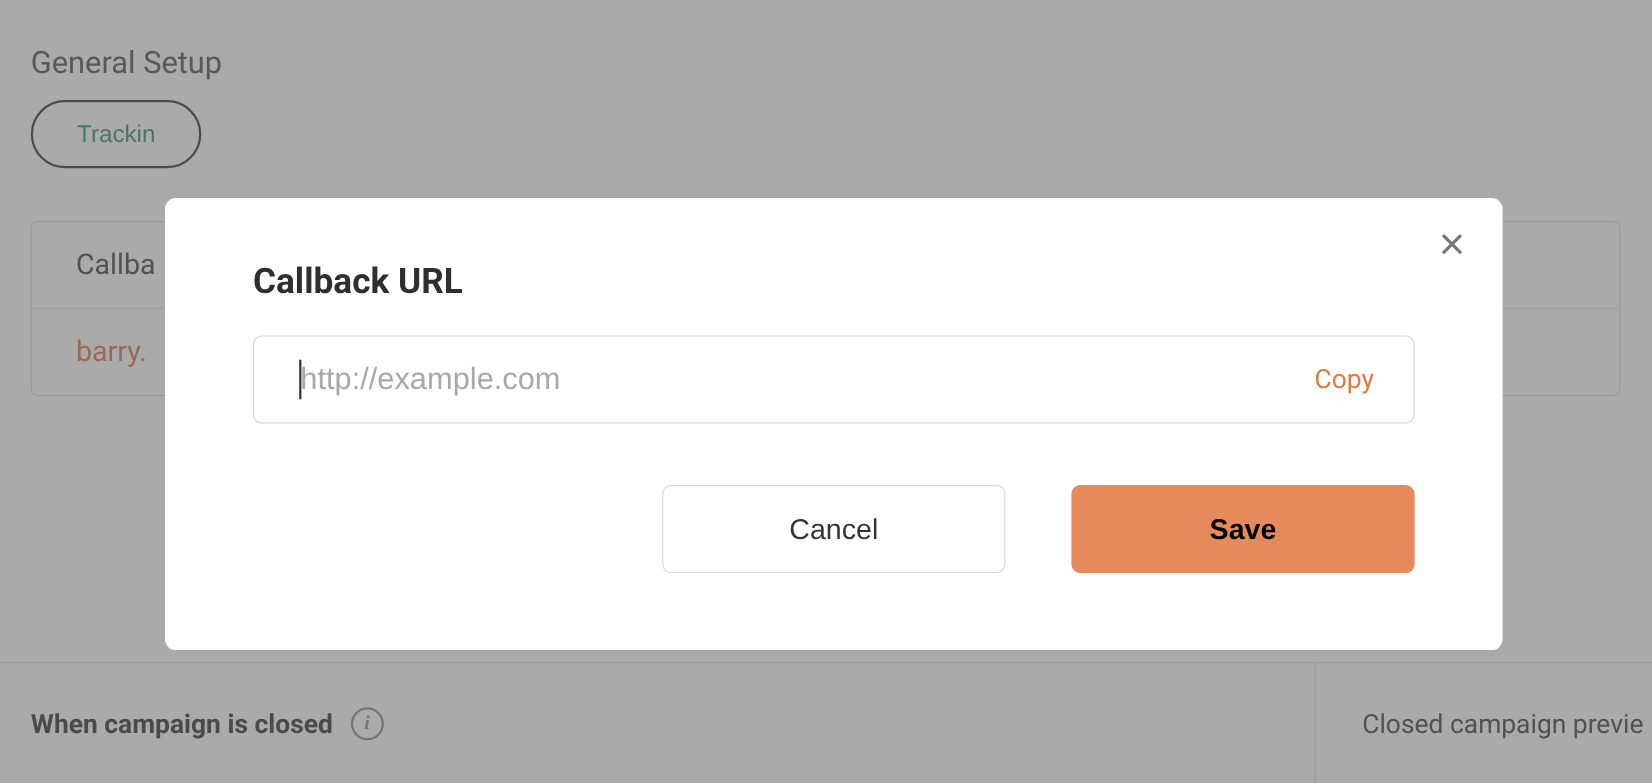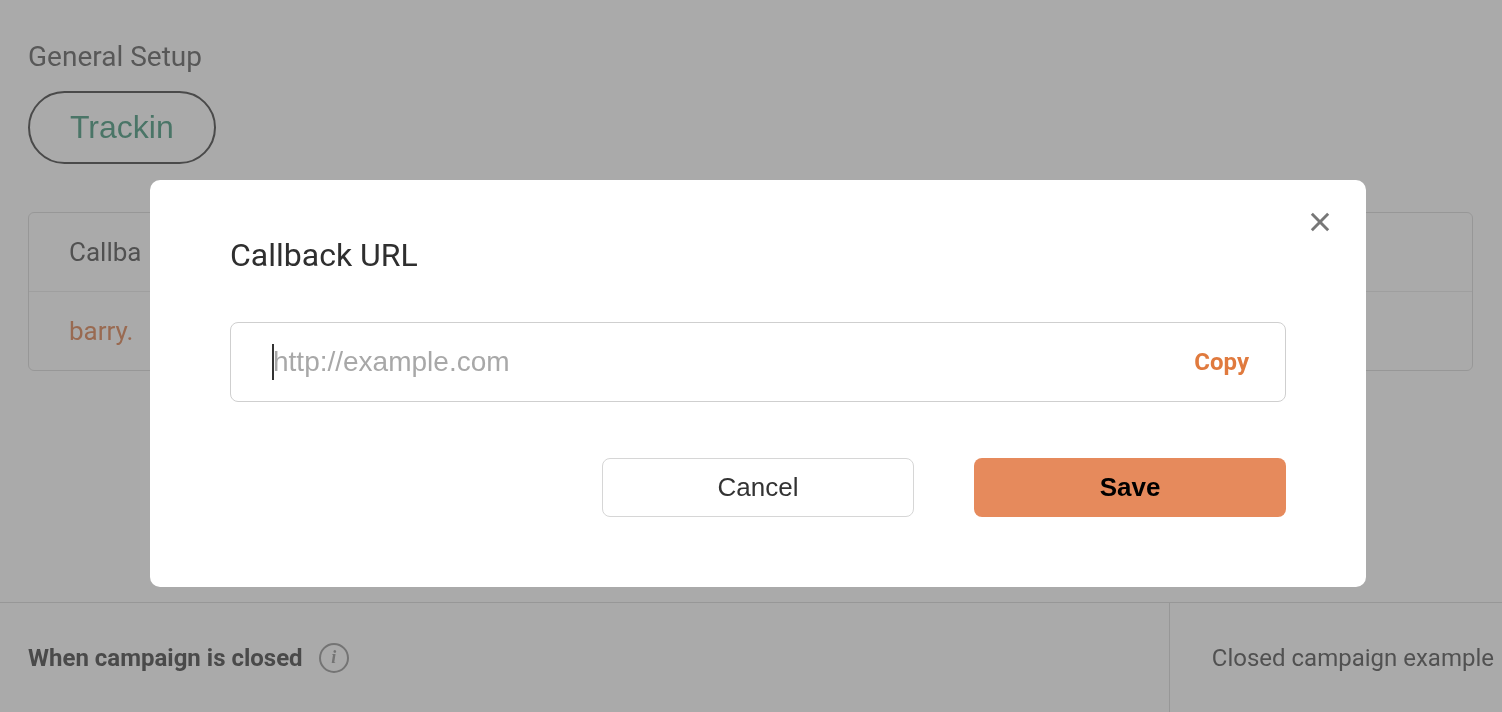--- a/index.html
+++ b/index.html
@@ -30,21 +30,21 @@
       font-size: 44px;
       font-weight: 700;
       margin-bottom: 30px;
     }
     .tab-pill {
       display: inline-block;
       border: 2px solid #2a2a2a;
       border-radius: 40px;
       padding: 16px 40px;
       color: #2b8a6a;
-      font-size: 32px;
+      font-size: 22px;
       font-weight: 500;
       background: transparent;
       cursor: pointer;
       margin-bottom: 48px;
     }
     .card {
       border: 1px solid #d6d6d6;
       border-radius: 6px;
       width: 1445px;
       overflow: hidden;
@@ -131,23 +131,23 @@
       justify-content: center;
     }
     .modal-close svg {
       width: 28px;
       height: 28px;
       stroke: #777;
       stroke-width: 2.5;
     }
     .modal-title {
       font-size: 32px;
-      font-weight: 400;
+      font-weight: 700;
       color: #2f2f2f;
-      margin-bottom: 48px;
+      margin-bottom: 31px;
     }
     .input-wrap {
       position: relative;
       display: flex;
       align-items: center;
       border: 1px solid #cfcfcf;
       border-radius: 8px;
       height: 80px;
       padding: 0 36px 0 42px;
       margin-bottom: 56px;
@@ -170,32 +170,32 @@
       left: 41px;
       top: 50%;
       transform: translateY(-50%);
       width: 2px;
       height: 36px;
       background: #333;
     }
     .copy-link {
       color: #e07a3e;
       font-size: 24px;
-      font-weight: 700;
+      font-weight: 400;
       cursor: pointer;
       margin-left: 24px;
     }
     .modal-actions {
       display: flex;
       justify-content: flex-end;
       gap: 60px;
     }
     .btn {
       width: 312px;
-      height: 59px;
+      height: 80px;
       border-radius: 8px;
       font-size: 26px;
       font-weight: 500;
       cursor: pointer;
       display: flex;
       align-items: center;
       justify-content: center;
     }
     .btn-cancel {
       background: #fff;
@@ -217,21 +217,21 @@
   <button class="tab-pill">Trackin</button>
   <div class="card">
     <div class="card-row">Callba</div>
     <div class="card-row link">barry.</div>
   </div>
   <div class="footer-section">
     <div class="footer-left">
       <span class="footer-left-label">When campaign is closed</span>
       <span class="info-icon">i</span>
     </div>
-    <div class="footer-right">Closed campaign example</div>
+    <div class="footer-right">Closed campaign previe</div>
   </div>
 </div>
 
 <div class="dim-overlay"></div>
 
 <div class="modal">
   <div class="modal-close">
     <svg viewBox="0 0 24 24" fill="none">
       <path d="M5 5 L19 19 M19 5 L5 19"></path>
     </svg>

